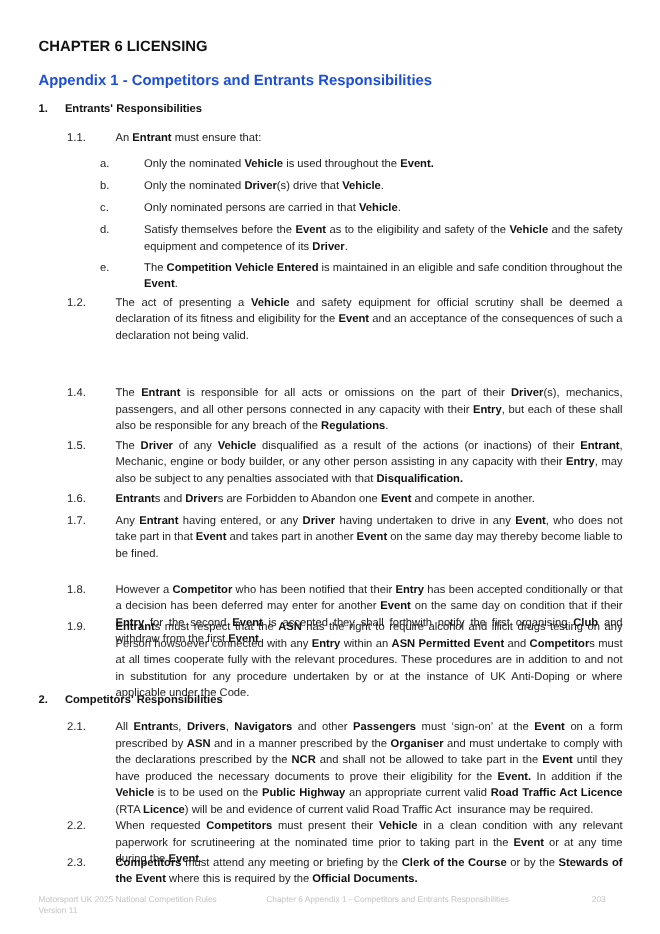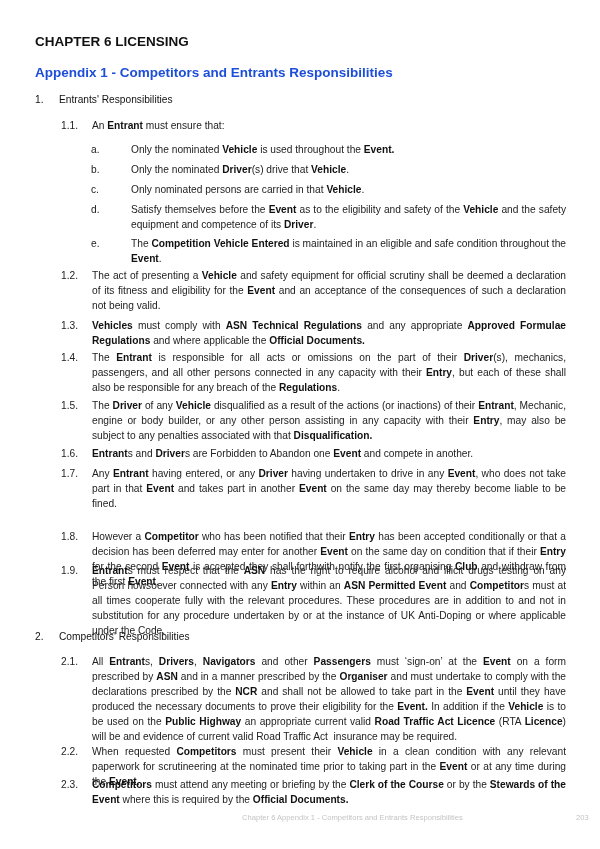--- a/index.html
+++ b/index.html
@@ -10,29 +10,29 @@
   .page { position: absolute; left: 0; top: 0; width: 556px; height: 849px; }
   .chapter-title {
     position: absolute; left: 35px; top: 34px;
     font-size: 13.5px; font-weight: bold; color: #111;
   }
   .appendix-title {
     position: absolute; left: 35px; top: 65px;
     font-size: 13.5px; font-weight: bold; color: #1d4ed8;
   }
   .section-heading {
-    position: absolute; left: 35px; font-size: 10.2px; font-weight: normal; color: #111;
+    position: absolute; left: 35px; font-size: 10.2px; font-weight: bold; color: #111;
   }
   .section-heading .num { display: inline-block; width: 24px; }
   .clause {
     position: absolute; left: 61px; width: 505px;
     font-size: 10.2px; line-height: 15px; color: #222;
   }
   .clause .cnum { position: absolute; left: 0; top: 0; width: 30px; }
-  .clause .ctext { margin-left: 31px; text-align: justify; }
+  .clause .ctext { margin-left: 44px; text-align: justify; }
   .sub {
     position: absolute; left: 91px; width: 475px;
     font-size: 10.2px; line-height: 15px; color: #222;
   }
   .sub .snum { position: absolute; left: 0; top: 0; width: 22px; }
   .sub .stext { margin-left: 40px; text-align: justify; }
   b { font-weight: bold; color: #111; }
   .footer {
     position: absolute; top: 813px; font-size: 7.6px; color: #c4c4c4; line-height: 10px;
   }
@@ -72,24 +72,20 @@
   </div>
   <div class="sub" style="top:236px;">
     <span class="snum">e.</span>
     <div class="stext">The <b>Competition Vehicle Entered</b> is maintained in an eligible and safe condition throughout the <b>Event</b>.</div>
   </div>
 
   <div class="clause" style="top:268px;">
     <span class="cnum">1.2.</span>
     <div class="ctext">The act of presenting a <b>Vehicle</b> and safety equipment for official scrutiny shall be deemed a declaration of its fitness and eligibility for the <b>Event</b> and an acceptance of the consequences of such a declaration not being valid.</div>
   </div>
-  <div class="clause" style="top:318px;">
-    <span class="cnum">1.3.</span>
-    <div class="ctext"><b>Vehicles</b> must comply with <b>ASN Technical Regulations</b> and any appropriate <b>Approved Formulae Regulations</b> and where applicable the <b>Official Documents.</b></div>
-  </div>
   <div class="clause" style="top:350px;">
     <span class="cnum">1.4.</span>
     <div class="ctext">The <b>Entrant</b> is responsible for all acts or omissions on the part of their <b>Driver</b>(s), mechanics, passengers, and all other persons connected in any capacity with their <b>Entry</b>, but each of these shall also be responsible for any breach of the <b>Regulations</b>.</div>
   </div>
   <div class="clause" style="top:398px;">
     <span class="cnum">1.5.</span>
     <div class="ctext">The <b>Driver</b> of any <b>Vehicle</b> disqualified as a result of the actions (or inactions) of their <b>Entrant</b>, Mechanic, engine or body builder, or any other person assisting in any capacity with their <b>Entry</b>, may also be subject to any penalties associated with that <b>Disqualification.</b></div>
   </div>
   <div class="clause" style="top:446px;">
     <span class="cnum">1.6.</span>
@@ -118,16 +114,20 @@
   </div>
   <div class="clause" style="top:744px;">
     <span class="cnum">2.2.</span>
     <div class="ctext">When requested <b>Competitors</b> must present their <b>Vehicle</b> in a clean condition with any relevant paperwork for scrutineering at the nominated time prior to taking part in the <b>Event</b> or at any time during the <b>Event</b>.</div>
   </div>
   <div class="clause" style="top:777px;">
     <span class="cnum">2.3.</span>
     <div class="ctext"><b>Competitors</b> must attend any meeting or briefing by the <b>Clerk of the Course</b> or by the <b>Stewards of the Event</b> where this is required by the <b>Official Documents.</b></div>
   </div>
 
+  <div class="footer" style="left:35px;">
+    <div>Motorsport UK 2025 National Competition Rules</div>
+    <div>Version 11</div>
+  </div>
   <div class="footer" style="left:242px;text-align:right;">Chapter 6 Appendix 1 - Competitors and Entrants Responsibilities</div>
-  <div class="footer" style="left:576px;">203</div>
+  <div class="footer" style="left:538px;">203</div>
 
 </div>
 
 </body></html>

